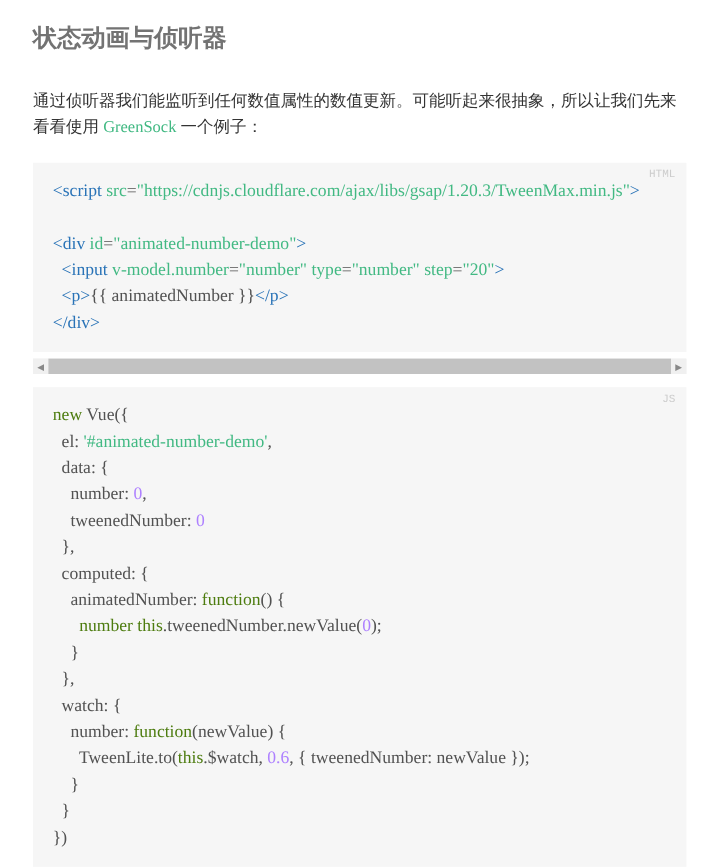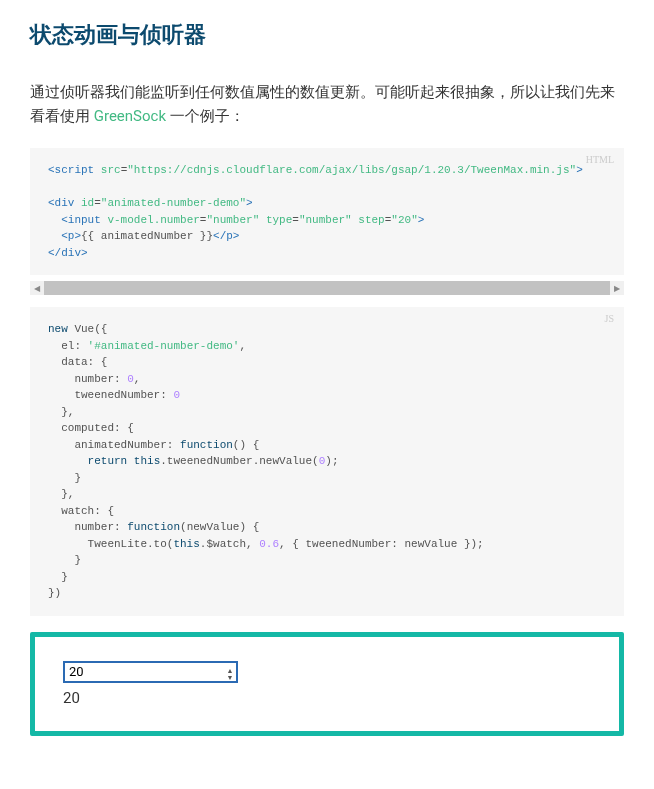--- a/index.html
+++ b/index.html
@@ -8,59 +8,60 @@
     padding: 20px 30px;
     font-family: -apple-system, BlinkMacSystemFont, "Segoe UI", Roboto, "Helvetica Neue", Arial, sans-serif;
     color: #333;
     background: #fff;
     width: 654px;
   }
   h1 {
     font-size: 22px;
     font-weight: 600;
     margin: 0 0 30px 0;
-    color: #0c4a6e;
+    color: #737373;
   }
   p.intro {
     font-size: 15px;
     line-height: 1.6;
     margin: 0 0 20px 0;
     color: #333;
+    font-family: Liberation Serif, serif;
   }
   a.link {
     color: #42b983;
     text-decoration: none;
   }
   .code-block {
     background: #f6f6f6;
     position: relative;
     margin: 0 0 6px 0;
     padding: 14px 18px;
   }
   .lang-label {
     position: absolute;
     top: 6px;
     right: 10px;
     font-size: 10px;
     color: #ccc;
-    font-family: Liberation Serif, serif;
+    font-family: Liberation Mono, monospace;
   }
   pre {
     margin: 0;
-    font-family: Liberation Mono, monospace;
-    font-size: 11px;
+    font-family: Liberation Serif, serif;
+    font-size: 16px;
     line-height: 1.5;
     white-space: pre;
     overflow: visible;
     color: #525252;
   }
   .t-tag { color: #2973b7; }
   .t-attr { color: #42b983; }
   .t-str { color: #42b983; }
-  .t-kw { color: #0c4a6e; }
+  .t-kw { color: #4d7c0f; }
   .t-num { color: #ae81ff; }
   .t-plain { color: #525252; }
   .scrollbar-row {
     display: flex;
     align-items: center;
     background: #f6f6f6;
     height: 14px;
     padding: 0;
     margin: 0 0 12px 0;
   }
@@ -149,21 +150,21 @@
 <div class="code-block">
   <span class="lang-label">JS</span>
   <pre id="code2"><span class="t-kw">new</span><span class="t-plain"> Vue({
   el: </span><span class="t-str">'#animated-number-demo'</span><span class="t-plain">,
   data: {
     number: </span><span class="t-num">0</span><span class="t-plain">,
     tweenedNumber: </span><span class="t-num">0</span><span class="t-plain">
   },
   computed: {
     animatedNumber: </span><span class="t-kw">function</span><span class="t-plain">() {
-      </span><span class="t-kw">return</span><span class="t-plain"> </span><span class="t-kw">this</span><span class="t-plain">.tweenedNumber.newValue(</span><span class="t-num">0</span><span class="t-plain">);
+      </span><span class="t-kw">number</span><span class="t-plain"> </span><span class="t-kw">this</span><span class="t-plain">.tweenedNumber.newValue(</span><span class="t-num">0</span><span class="t-plain">);
     }
   },
   watch: {
     number: </span><span class="t-kw">function</span><span class="t-plain">(newValue) {
       TweenLite.to(</span><span class="t-kw">this</span><span class="t-plain">.$watch, </span><span class="t-num">0.6</span><span class="t-plain">, { tweenedNumber: newValue });
     }
   }
 })</span></pre>
 </div>
 

